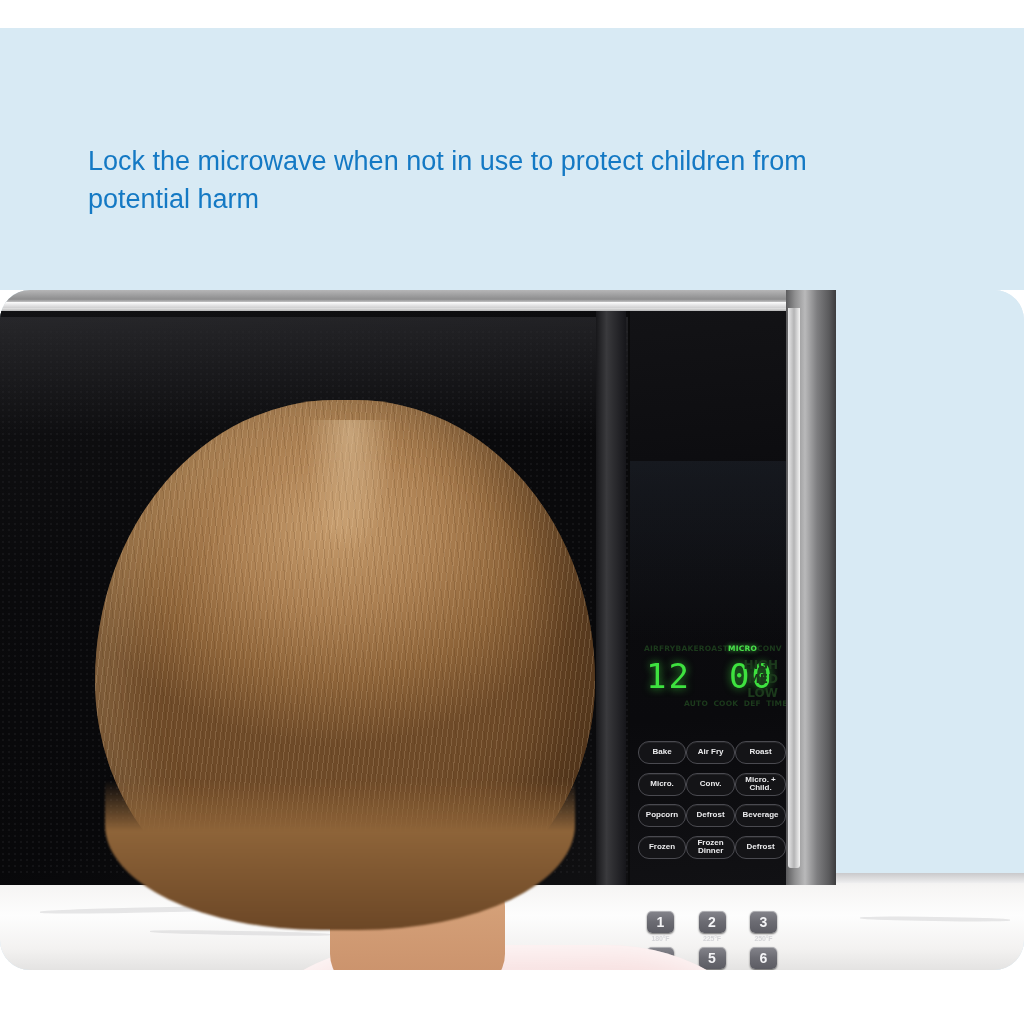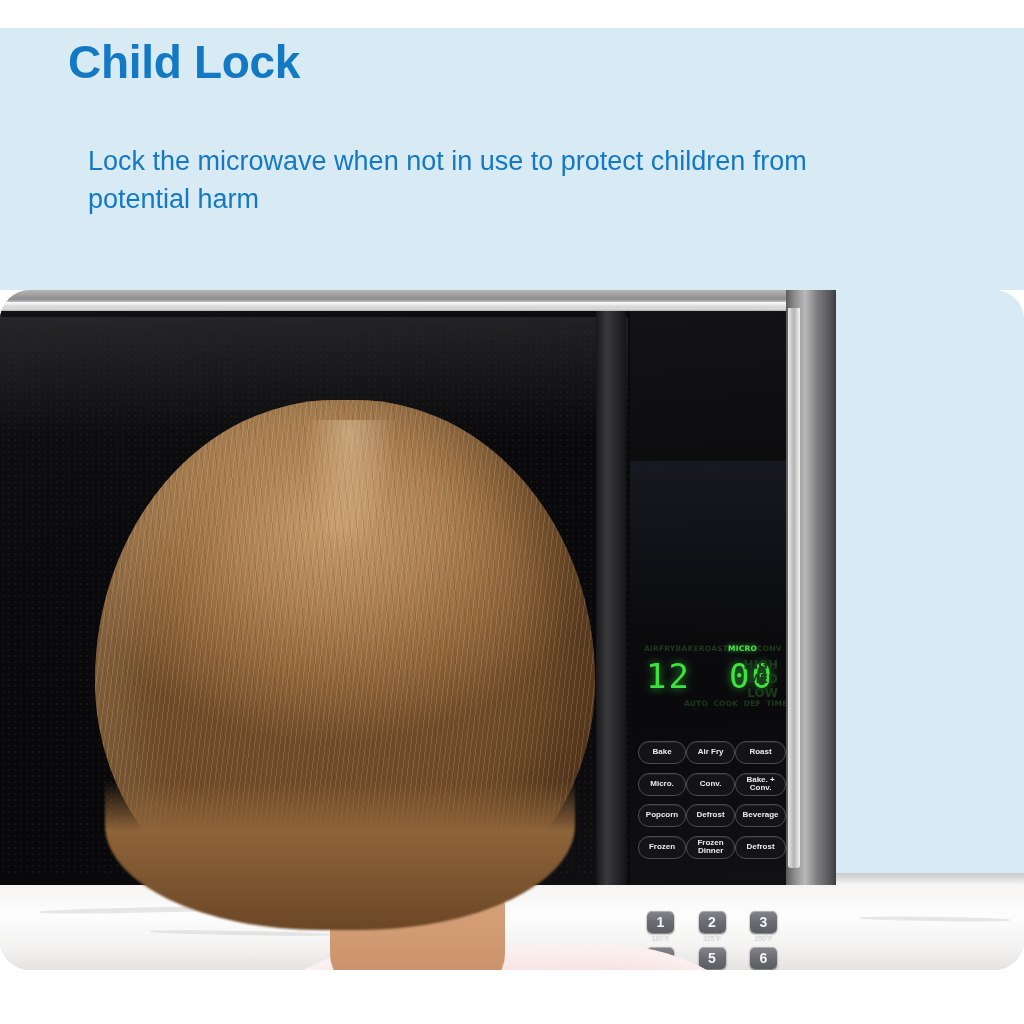--- a/index.html
+++ b/index.html
@@ -112,21 +112,20 @@
     box-shadow:inset 0 10px 26px rgba(255,255,255,.6);}
 
   .cut-bottom{position:absolute;left:0;top:970px;width:1024px;height:54px;background:#ffffff;}
 </style>
 </head>
 <body>
 
 <div id="stage">
 
   <div class="banner"></div>
-  <div class="headline">Child Lock</div>
   <div class="subline">Lock the microwave when not in use to protect children from potential harm</div>
 
   <div class="photo">
     <div class="photo-bg"></div>
 
     <div class="counter">
       <div class="vein" style="left:40px;top:34px;width:260px;height:5px;transform:rotate(-1.2deg);"></div>
       <div class="vein" style="left:150px;top:58px;width:180px;height:4px;transform:rotate(1deg);"></div>
       <div class="vein" style="left:330px;top:40px;width:120px;height:3px;transform:rotate(-2deg);"></div>
       <div class="vein" style="left:860px;top:44px;width:150px;height:4px;transform:rotate(.8deg);"></div>
@@ -178,21 +177,21 @@
 
         <div class="btns">
           <div class="brow">
             <div class="pill w1">Bake</div>
             <div class="pill w2">Air Fry</div>
             <div class="pill w3">Roast</div>
           </div>
           <div class="brow">
             <div class="pill w1">Micro.</div>
             <div class="pill w2">Conv.</div>
-            <div class="pill w3">Bake. + Conv.</div>
+            <div class="pill w3">Micro. + Child.</div>
           </div>
           <div class="brow">
             <div class="pill w1">Popcorn</div>
             <div class="pill w2">Defrost</div>
             <div class="pill w3">Beverage</div>
           </div>
           <div class="brow">
             <div class="pill w1">Frozen</div>
             <div class="pill w2">Frozen Dinner</div>
             <div class="pill w3">Defrost</div>

